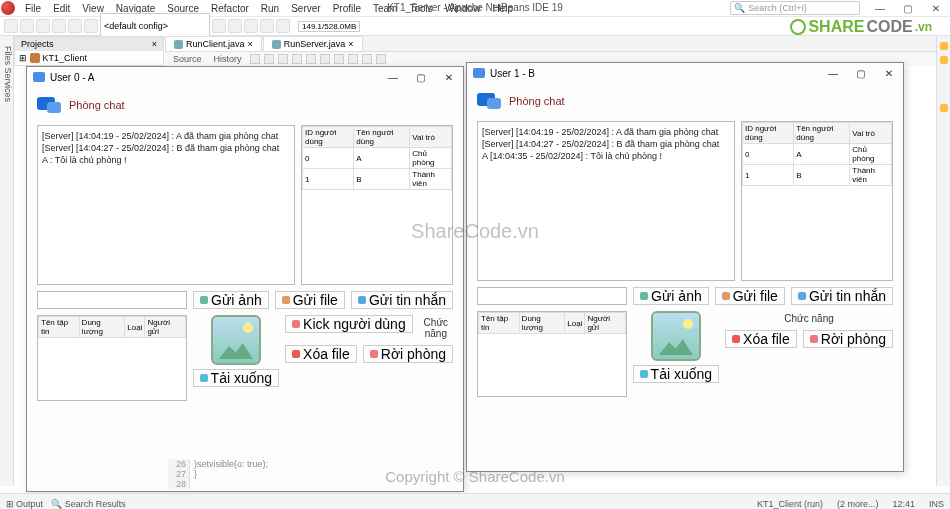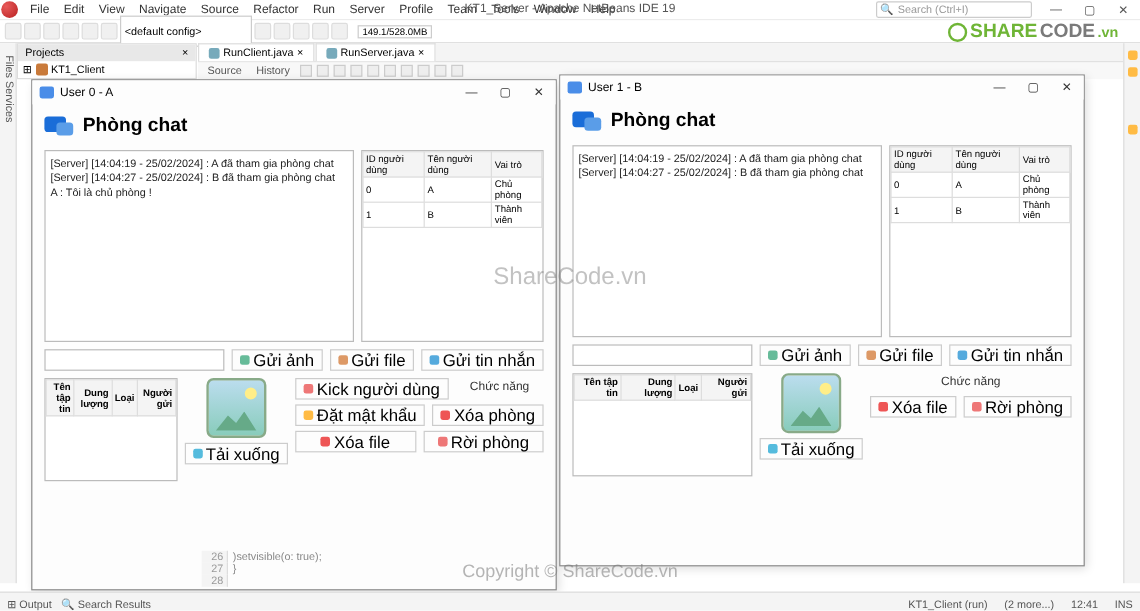--- a/index.html
+++ b/index.html
@@ -39,21 +39,21 @@
 .cw-title .bub{width:12px;height:10px;background:#4a8de8;border-radius:2px;margin-right:5px}
 .cw-ctl{position:absolute;right:0;top:0;display:flex}
 .cw-ctl div{width:28px;height:20px;display:flex;align-items:center;justify-content:center;font-size:10px;color:#333}
 .cw-ctl .min{color:#333}
 .cw-ctl .cls{color:#333}
 .cw-body{padding:8px 10px}
 .cw-head{display:flex;align-items:center;gap:6px;margin-bottom:10px}
 .cw-head .bubh{width:26px;height:20px;position:relative}
 .cw-head .bubh::before{content:"";position:absolute;width:18px;height:13px;background:#1a6dd8;border-radius:3px;left:0;top:2px}
 .cw-head .bubh::after{content:"";position:absolute;width:14px;height:11px;background:#5a9de8;border-radius:3px;left:10px;top:7px}
-.cw-head h2{font-size:16px;font-weight:700;color:#000000}
+.cw-head h2{font-size:11px;font-weight:400;color:#7f1d1d}
 .cw-row1{display:flex;gap:6px;margin-bottom:6px}
 .chatlog{flex:1;height:160px;border:1px solid #bbb;background:#fff;padding:4px;font-size:9px;line-height:1.35;color:#222;overflow:hidden}
 .usertbl{width:152px;height:160px;border:1px solid #bbb;background:#fff;font-size:8px}
 .usertbl table{width:100%;border-collapse:collapse}
 .usertbl th,.usertbl td{border:1px solid #ddd;padding:1px 2px;text-align:left;font-weight:normal}
 .usertbl th{background:#f4f4f4}
 .cw-row2{display:flex;gap:6px;margin-bottom:6px;align-items:center}
 .msginput{flex:1;height:18px;border:1px solid #bbb;background:#fff}
 .btn{height:18px;padding:0 6px;font-size:14px;background:#fdfdfd;border:1px solid #ccc;display:flex;align-items:center;gap:3px;cursor:default;white-space:nowrap}
 .btn .i{width:8px;height:8px;border-radius:2px}
@@ -62,21 +62,21 @@
 .i-send{background:#5ad}
 .i-kick{background:#e77}
 .i-pass{background:#fb4}
 .i-del{background:#e55}
 .i-dlr{background:#e55}
 .i-dn{background:#5bd}
 .i-leave{background:#e77}
 .cw-row3{display:flex;gap:6px}
 .filetbl{width:162px;height:86px;border:1px solid #bbb;background:#fff;font-size:8px}
 .filetbl table{width:100%;border-collapse:collapse}
-.filetbl th{border:1px solid #ddd;padding:1px 2px;text-align:right;font-weight:bold;background:#f4f4f4}
+.filetbl th{border:1px solid #ddd;padding:1px 2px;text-align:left;font-weight:normal;background:#f4f4f4}
 .imgprev{width:50px;height:50px;border:2px solid #8a8;border-radius:6px;background:linear-gradient(#bde,#8cb);position:relative;align-self:center;margin:0 8px}
 .imgprev::before{content:"";position:absolute;width:10px;height:10px;background:#fe8;border-radius:50%;right:6px;top:6px}
 .imgprev::after{content:"";position:absolute;bottom:4px;left:6px;right:6px;height:16px;background:#6a8;clip-path:polygon(0 100%,30% 20%,50% 60%,70% 0,100% 100%)}
 .funcpane{flex:1;display:flex;flex-direction:column;gap:4px}
 .funclbl{font-size:10px;text-align:center;padding:2px 0;color:#333}
 .funcrow{display:flex;gap:6px}
 .funcrow .btn{flex:1;justify-content:center}
 .watermark{position:absolute;left:50%;top:220px;transform:translateX(-50%);font-size:20px;color:rgba(120,120,120,.45);pointer-events:none;font-weight:500}
 .copyright{position:absolute;left:50%;bottom:24px;transform:translateX(-50%);font-size:15px;color:rgba(120,120,120,.55);pointer-events:none;font-weight:500}
 .codesnip{position:absolute;left:168px;bottom:20px;font-size:9px;color:#888;font-family:monospace}
@@ -272,30 +272,20 @@
       <div class="funcpane">
         <div class="funcrow">
           <div class="btn">
               <div class="i i-kick"></div>
               <span>Kick người dùng</span>
             </div>
           <div class="funclbl" style="flex:1">Chức năng</div>
         </div>
         <div class="funcrow">
           <div class="btn">
-              <div class="i i-pass"></div>
-              <span>Đặt mật khẩu</span>
-            </div>
-          <div class="btn">
-              <div class="i i-dlr"></div>
-              <span>Xóa phòng</span>
-            </div>
-        </div>
-        <div class="funcrow">
-          <div class="btn">
               <div class="i i-del"></div>
               <span>Xóa file</span>
             </div>
           <div class="btn">
               <div class="i i-leave"></div>
               <span>Rời phòng</span>
             </div>
         </div>
       </div>
     </div>
@@ -314,20 +304,21 @@
   </div>
   <div class="cw-body">
     <div class="cw-head">
       <div class="bubh"></div>
       <h2>Phòng chat</h2>
     </div>
     <div class="cw-row1">
       <div class="chatlog">
         <div>[Server] [14:04:19 - 25/02/2024] : A đã tham gia phòng chat</div>
         <div>[Server] [14:04:27 - 25/02/2024] : B đã tham gia phòng chat</div>
+        <div>A [14:04:35 - 25/02/2024] : Tôi là chủ phòng !</div>
       </div>
       <div class="usertbl">
         <table>
           <tbody>
               <tr>
                 <th>ID người dùng</th>
                 <th>Tên người dùng</th>
                 <th>Vai trò</th>
               </tr>
           <tr>

